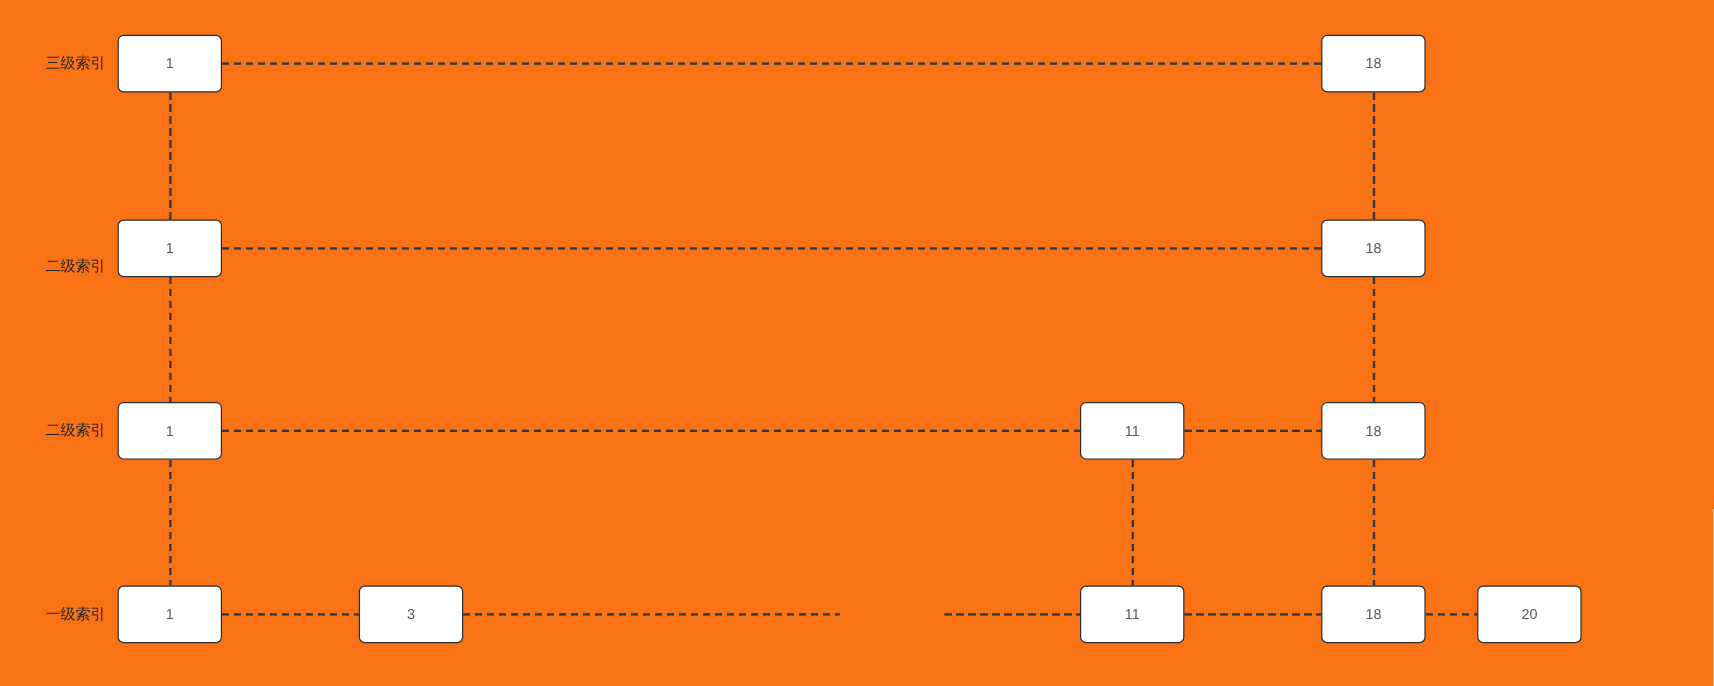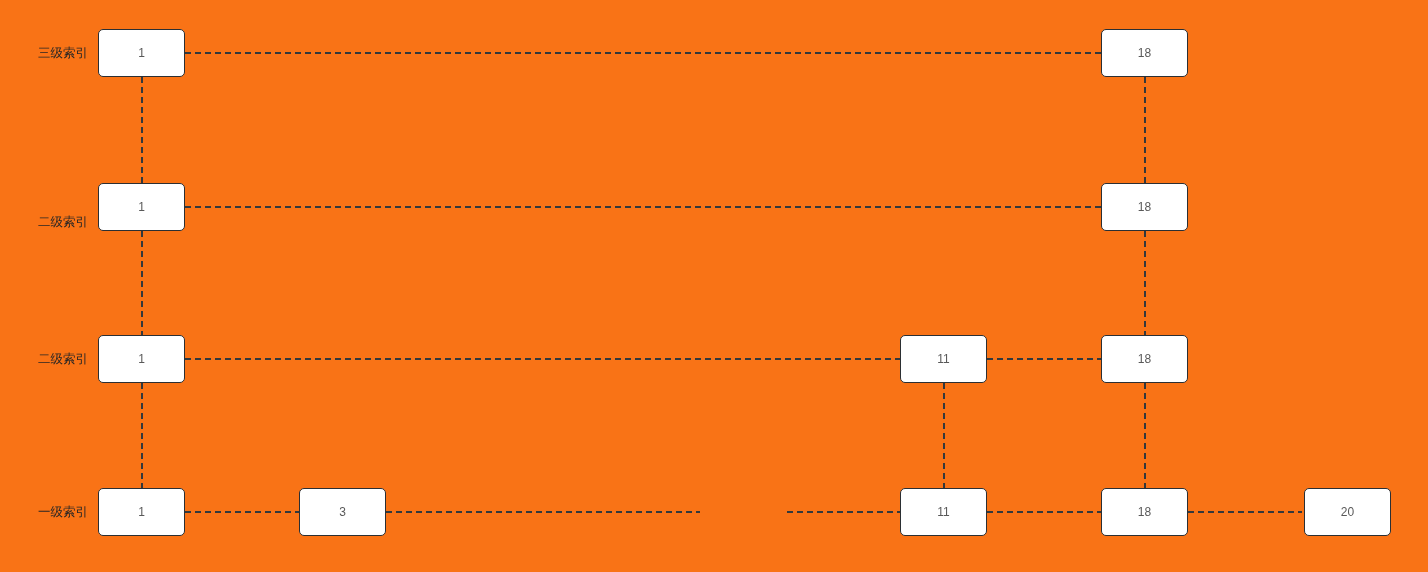--- a/index.html
+++ b/index.html
@@ -78,14 +78,14 @@
     <div class="row-label" style="top: 512px;">一级索引</div>
     <div class="h-line" style="left: 185px; width: 114px; top: 511px;"></div>
     <div class="h-line" style="left: 386px; width: 314px; top: 511px;"></div>
     <div class="h-line" style="left: 787px; width: 113px; top: 511px;"></div>
     <div class="h-line" style="left: 987px; width: 114px; top: 511px;"></div>
     <div class="h-line" style="left: 1188px; width: 114px; top: 511px;"></div>
     <div class="node" style="left: 98px; top: 488px;">1</div>
     <div class="node" style="left: 299px; top: 488px;">3</div>
     <div class="node" style="left: 900px; top: 488px;">11</div>
     <div class="node" style="left: 1101px; top: 488px;">18</div>
-    <div class="node" style="left: 1304px; top: 488px;">20</div>
+    <div class="node" style="left: 1231px; top: 488px;">20</div>
   </div>
 
 </body></html>

